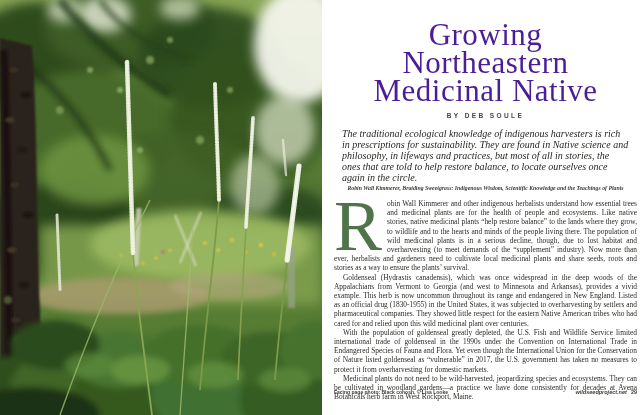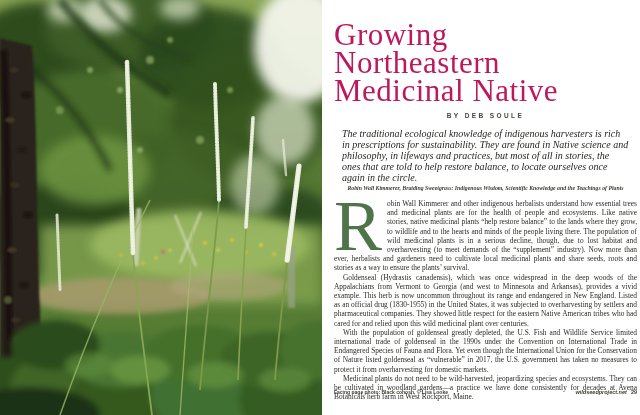--- a/index.html
+++ b/index.html
@@ -21,22 +21,22 @@
     background:rgba(90,95,80,0.18);
   }
 
   
   .text-page {
     position:absolute; left:322px; top:0; width:318px; height:415px; background:#ffffff;
   }
   .content { position:absolute; left:12px; top:0; width:303px; }
 
   .title {
-    margin-top:21px; 
-    color:#be185d; font-size:31px; line-height:28px; letter-spacing:0.5px;
+    margin-top:21px; text-align:center;
+    color:#4c1d95; font-size:31px; line-height:28px; letter-spacing:0.5px;
     font-weight:400;
   }
   .title span { display:block; }
 
   .byline {
     margin-top:7px; text-align:center;
     font-family:"Liberation Sans", sans-serif;
     font-size:6.5px; font-weight:bold; letter-spacing:2.4px;
     color:#45453d;
   }

